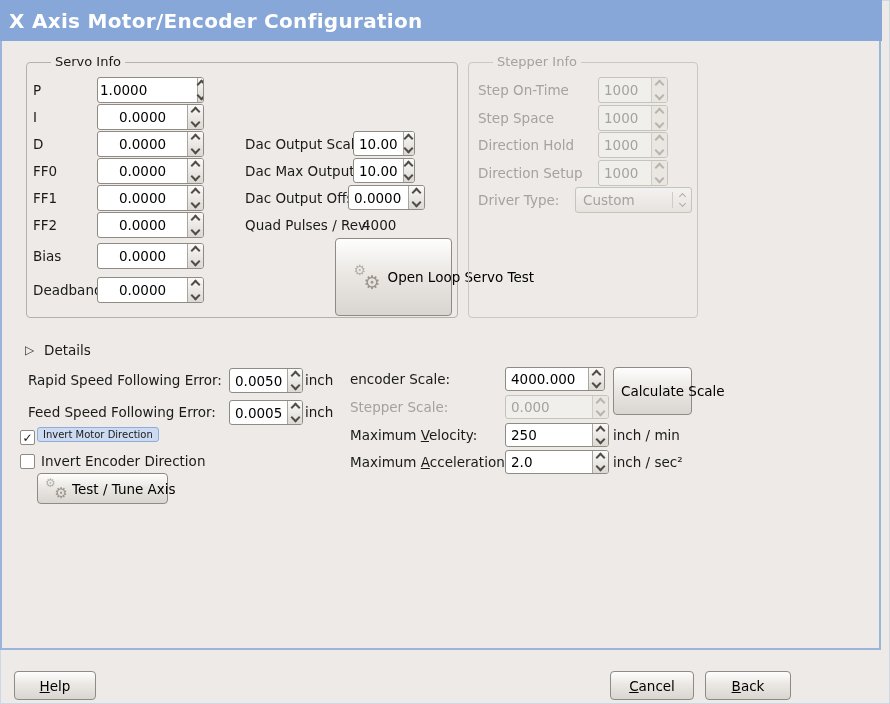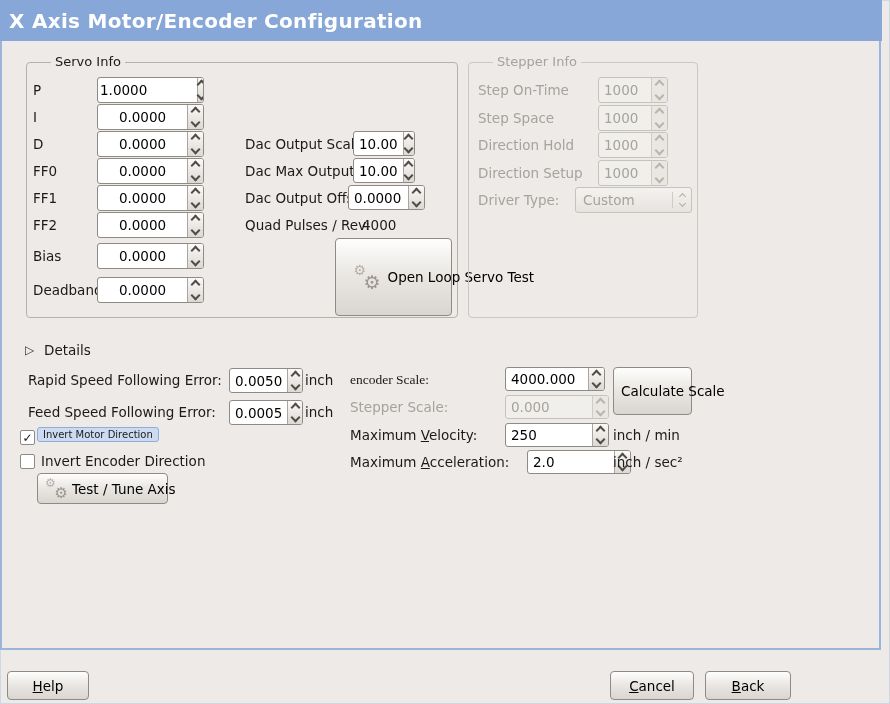--- a/index.html
+++ b/index.html
@@ -253,21 +253,21 @@
   <span class="lbl lh25" style="left:28px;top:400px;">Feed Speed Following Error:</span>
   <div class="spin" style="left:229px;top:400px;width:74px;height:25px;">
     <span class="val">0.0005</span>
     <span class="btns">
         <i class="cu"></i>
         <i class="cd"></i>
       </span>
   </div>
   <span class="lbl lh25" style="left:305px;top:400px;">inch</span>
 
-  <span class="lbl lh25" style="left:350px;top:367px;font-family:Liberation Serif, serif;">encoder Scale:</span>
+  <span class="lbl lh25" style="left:350px;top:367px;">encoder Scale:</span>
   <div class="spin" style="left:505px;top:367px;width:100px;height:24px;">
     <span class="val">4000.000</span>
     <span class="btns">
         <i class="cu"></i>
         <i class="cd"></i>
       </span>
   </div>
   <div class="btn" style="left:613px;top:367px;width:79px;height:48px;justify-content:flex-start;padding-left:7px;">
     <span class="btxt" style="text-align:left;width:64px;">Calculate Scale</span>
   </div>
@@ -285,21 +285,21 @@
   <div class="spin" style="left:505px;top:423px;width:104px;height:24px;">
     <span class="val">250</span>
     <span class="btns">
         <i class="cu"></i>
         <i class="cd"></i>
       </span>
   </div>
   <span class="lbl lh24" style="left:613px;top:423px;">inch / min</span>
 
   <span class="lbl lh25" style="left:350px;top:450px;"><span>Maximum </span><span class="u">A</span><span>cceleration:</span></span>
-  <div class="spin" style="left:527px;top:450px;width:104px;height:24px;">
+  <div class="spin" style="left:505px;top:450px;width:104px;height:24px;">
     <span class="val">2.0</span>
     <span class="btns">
         <i class="cu"></i>
         <i class="cd"></i>
       </span>
   </div>
   <span class="lbl lh24" style="left:613px;top:450px;">inch / sec²</span>
 
   <span class="cb" style="left:20px;top:430px;">
       <span>✓</span>
@@ -312,21 +312,21 @@
   <span class="lbl lh18" style="left:41px;top:452px;">Invert Encoder Direction</span>
 
   <div class="btn" style="left:37px;top:473px;width:131px;height:31px;gap:4px;justify-content:flex-start;padding-left:6px;">
     <span class="gears" style="width:24px;height:24px;">
       <span class="g1" style="font-size:12px;top:0;left:1px;">⚙</span>
       <span class="g2" style="font-size:15px;bottom:0;right:0;">⚙</span>
     </span>
     <span>Test / Tune Axis</span>
   </div>
 
-  <div class="btn" style="left:7px;top:671px;width:82px;height:29px;">
+  <div class="btn" style="left:14px;top:671px;width:82px;height:29px;">
     <span><span></span><span class="u">H</span><span>elp</span></span>
   </div>
   <div class="btn" style="left:610px;top:671px;width:84px;height:29px;">
     <span><span></span><span class="u">C</span><span>ancel</span></span>
   </div>
   <div class="btn" style="left:705px;top:671px;width:86px;height:29px;">
     <span><span></span><span class="u">B</span><span>ack</span></span>
   </div>
 
 </div>

